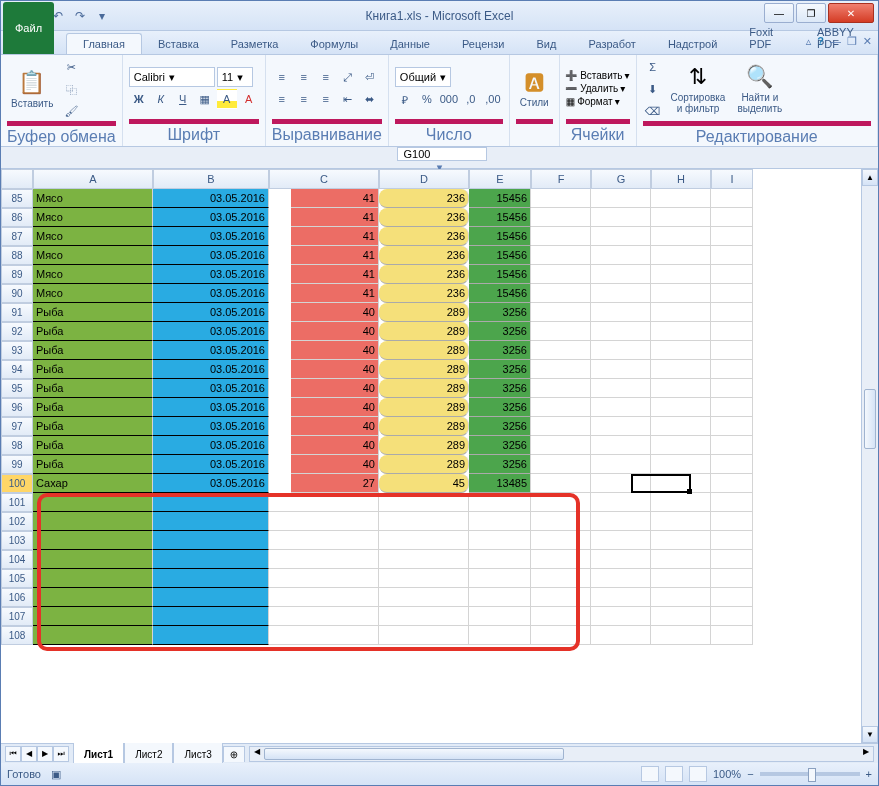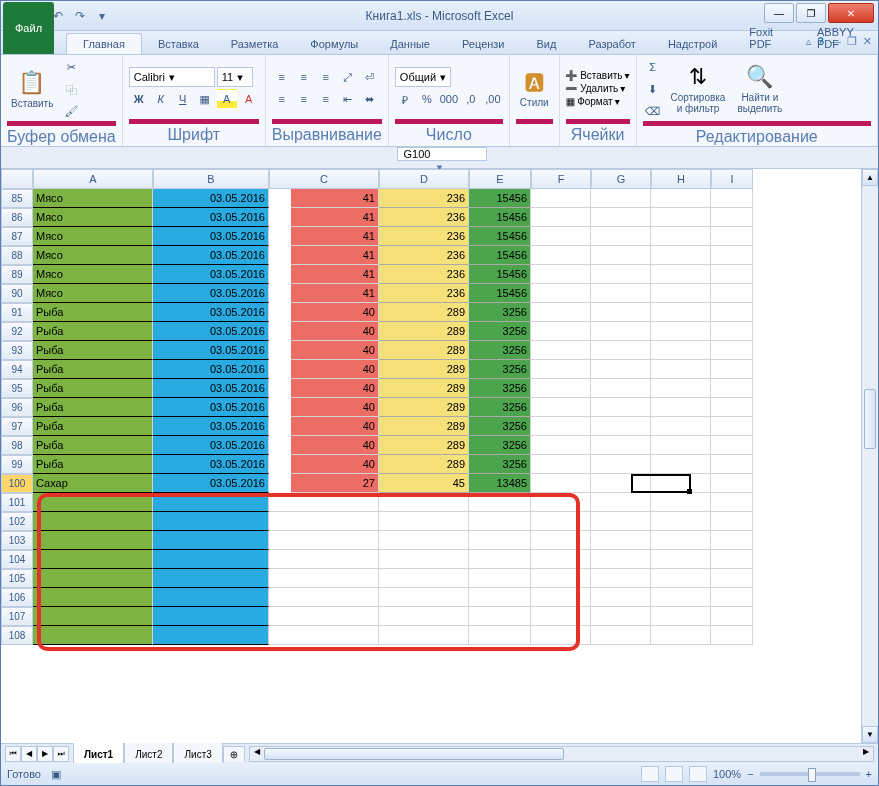--- a/index.html
+++ b/index.html
@@ -34,21 +34,21 @@
 .formula { flex: 1; height: 20px; background: #fff; border: 1px solid #b6c8e2; margin-right: 4px; }
 .grid-area { flex: 1; position: relative; overflow: hidden; background: #fff; }
 .grid { display: grid; grid-template-columns: 32px 120px 116px 110px 90px 62px 60px 60px 60px 42px; font-size: 11px; }
 .hd { background: linear-gradient(#f7fafe,#e2ebf7); border: 1px solid #c0cde0; height: 20px; display: flex; align-items: center; justify-content: center; color: #3b5a86; cursor: pointer; }
 .rh { background: linear-gradient(#f7fafe,#e2ebf7); border: 1px solid #c0cde0; height: 19px; display: flex; align-items: center; justify-content: center; color: #3b5a86; font-size: 10px; cursor: pointer; }
 .rh.sel { background: #ffd667; }
 .cell { border-right: 1px solid #d4d4d4; border-bottom: 1px solid #d4d4d4; height: 19px; padding: 0 3px; display: flex; align-items: center; cursor: cell; }
 .cA { background: #7cb342; border-bottom: 1px solid #000; }
 .cB { background: #29abe2; border-bottom: 1px solid #000; justify-content: flex-end; }
 .cC { background: #ec6d65; justify-content: flex-end; margin-left: 22px; }
-.cD { background: #f5e07a; justify-content: flex-end; border-bottom: 1px solid #aaa; }
+.cD { background: #f5e07a; justify-content: flex-end; border-bottom: 1px solid #aaa; border-radius: 8px; }
 .cE { background: #4ca54c; justify-content: flex-end; border-bottom: 1px solid #aaa; }
 .empty { background: #fff; }
 .active-cell { position: absolute; border: 2px solid #000; width: 60px; height: 19px; pointer-events: none; }
 .active-cell::after { content: ""; position: absolute; right: -3px; bottom: -3px; width: 5px; height: 5px; background: #000; }
 .red-box { position: absolute; border: 4px solid #e53228; border-radius: 10px; pointer-events: none; }
 .sheet-tabs { height: 20px; background: #e2ebf7; display: flex; align-items: center; font-size: 11px; border-top: 1px solid #b6c8e2; }
 .sh-nav { display: flex; gap: 0; margin: 0 4px; }
 .sh-nav div { width: 16px; height: 16px; border: 1px solid #b6c8e2; background: #f4f8fd; display: flex; align-items: center; justify-content: center; font-size: 8px; cursor: pointer; }
 .sh-tab { padding: 10px 10px; background: #f4f8fd; border: 1px solid #b6c8e2; border-bottom: none; cursor: pointer; font-size: 10px; }
 .sh-tab.active { background: #fff; font-weight: bold; }

